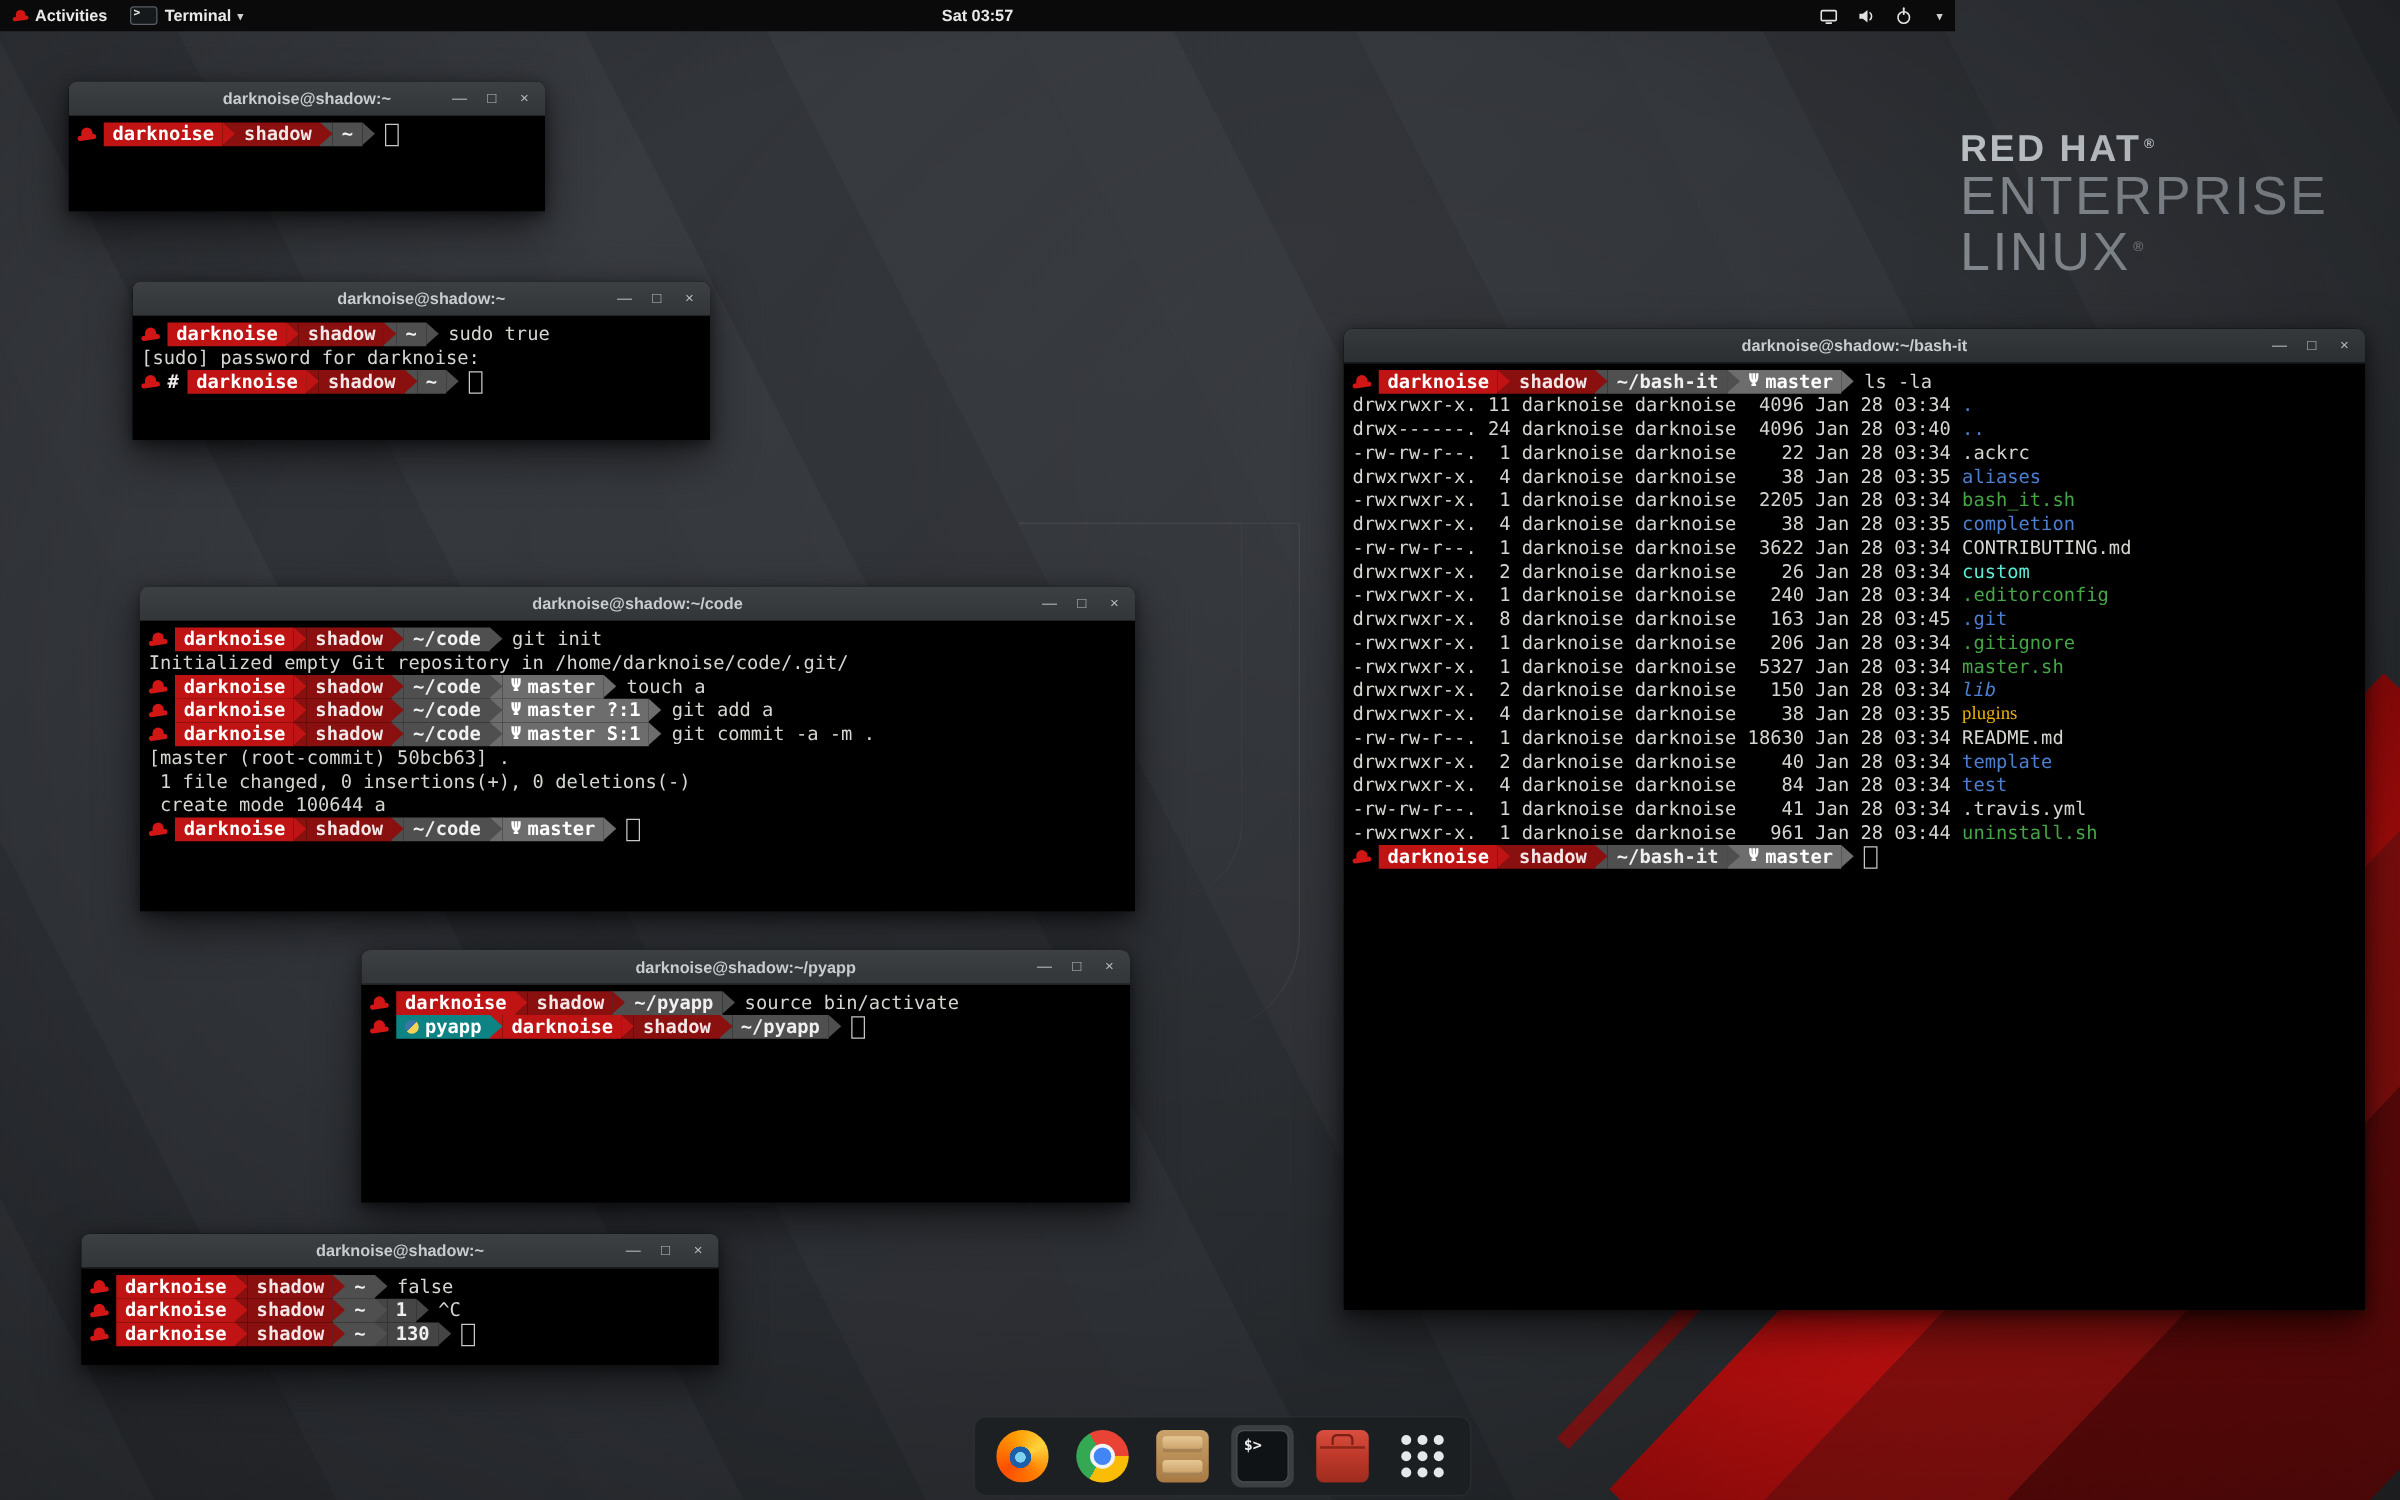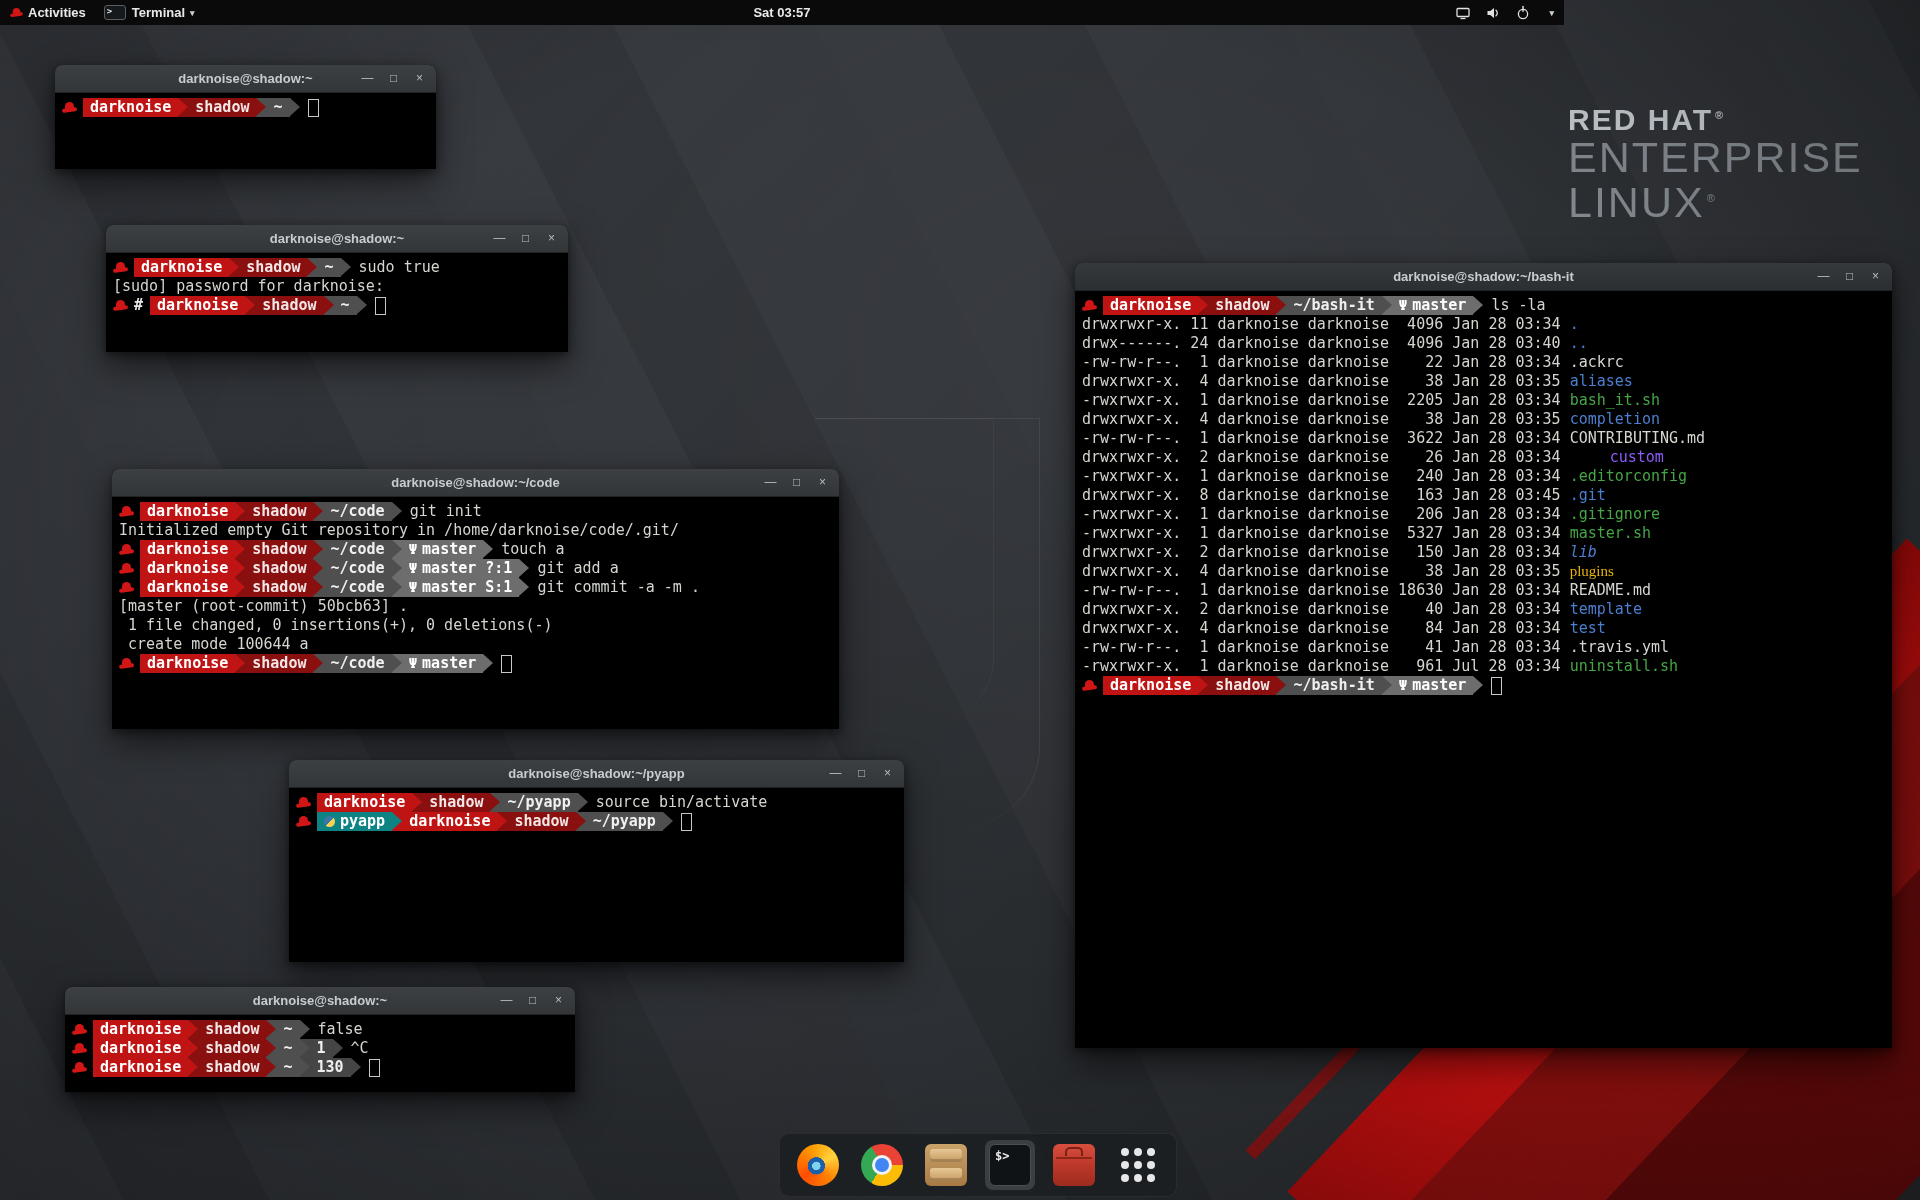--- a/index.html
+++ b/index.html
@@ -142,21 +142,21 @@
             <span class="win-btn">□</span>
             <span class="win-btn">×</span>
           </div>
         </div>
         <div class="term-body">
           <div class="term-line"><span class="hat-icon"></span><span class="pl-seg" style="background: rgb(192, 20, 20); color: rgb(255, 255, 255);">darknoise</span><span class="pl-arrow" style="background: rgb(138, 15, 15);"><i style="border-left-color: rgb(192, 20, 20);"></i></span><span class="pl-seg" style="background: rgb(138, 15, 15); color: rgb(243, 230, 230);">shadow</span><span class="pl-arrow" style="background: rgb(79, 79, 79);"><i style="border-left-color: rgb(138, 15, 15);"></i></span><span class="pl-seg" style="background: rgb(79, 79, 79); color: rgb(240, 240, 240);">~</span><span class="pl-arrow" style="background: transparent;"><i style="border-left-color: rgb(79, 79, 79);"></i></span><span class="cmd">sudo true</span></div>
           <div class="term-line">[sudo] password for darknoise:</div>
           <div class="term-line"><span class="hat-icon"></span><span class="prompt-prefix">#</span><span class="pl-seg" style="background: rgb(192, 20, 20); color: rgb(255, 255, 255);">darknoise</span><span class="pl-arrow" style="background: rgb(138, 15, 15);"><i style="border-left-color: rgb(192, 20, 20);"></i></span><span class="pl-seg" style="background: rgb(138, 15, 15); color: rgb(243, 230, 230);">shadow</span><span class="pl-arrow" style="background: rgb(79, 79, 79);"><i style="border-left-color: rgb(138, 15, 15);"></i></span><span class="pl-seg" style="background: rgb(79, 79, 79); color: rgb(240, 240, 240);">~</span><span class="pl-arrow" style="background: transparent;"><i style="border-left-color: rgb(79, 79, 79);"></i></span><span class="cursor-block"></span></div>
         </div>
       </div>
-      <div class="term-window" style="left: 112px; top: 469px; width: 727px; height: 260px;">
+      <div class="term-window" style="left: 112px; top: 469px; width: 796px; height: 260px;">
         <div class="titlebar">
           <div class="title-text">darknoise@shadow:~/code</div>
           <div class="win-controls">
             <span class="win-btn">—</span>
             <span class="win-btn">□</span>
             <span class="win-btn">×</span>
           </div>
         </div>
         <div class="term-body">
           <div class="term-line"><span class="hat-icon"></span><span class="pl-seg" style="background: rgb(192, 20, 20); color: rgb(255, 255, 255);">darknoise</span><span class="pl-arrow" style="background: rgb(138, 15, 15);"><i style="border-left-color: rgb(192, 20, 20);"></i></span><span class="pl-seg" style="background: rgb(138, 15, 15); color: rgb(243, 230, 230);">shadow</span><span class="pl-arrow" style="background: rgb(79, 79, 79);"><i style="border-left-color: rgb(138, 15, 15);"></i></span><span class="pl-seg" style="background: rgb(79, 79, 79); color: rgb(240, 240, 240);">~/code</span><span class="pl-arrow" style="background: transparent;"><i style="border-left-color: rgb(79, 79, 79);"></i></span><span class="cmd">git init</span></div>
@@ -210,32 +210,32 @@
         </div>
         <div class="term-body">
           <div class="term-line"><span class="hat-icon"></span><span class="pl-seg" style="background: rgb(192, 20, 20); color: rgb(255, 255, 255);">darknoise</span><span class="pl-arrow" style="background: rgb(138, 15, 15);"><i style="border-left-color: rgb(192, 20, 20);"></i></span><span class="pl-seg" style="background: rgb(138, 15, 15); color: rgb(243, 230, 230);">shadow</span><span class="pl-arrow" style="background: rgb(79, 79, 79);"><i style="border-left-color: rgb(138, 15, 15);"></i></span><span class="pl-seg" style="background: rgb(79, 79, 79); color: rgb(240, 240, 240);">~/bash-it</span><span class="pl-arrow" style="background: rgb(109, 109, 109);"><i style="border-left-color: rgb(79, 79, 79);"></i></span><span class="pl-seg" style="background: rgb(109, 109, 109); color: rgb(255, 255, 255);"><span class="branch-glyph">Ψ</span>master</span><span class="pl-arrow" style="background: transparent;"><i style="border-left-color: rgb(109, 109, 109);"></i></span><span class="cmd">ls -la</span></div>
           <div class="term-line"><span>drwxrwxr-x. 11 darknoise darknoise  4096 Jan 28 03:34 </span><span style="color: rgb(77, 127, 208);">.</span></div>
           <div class="term-line"><span>drwx------. 24 darknoise darknoise  4096 Jan 28 03:40 </span><span style="color: rgb(77, 127, 208);">..</span></div>
           <div class="term-line"><span>-rw-rw-r--.  1 darknoise darknoise    22 Jan 28 03:34 </span><span style="color: rgb(211, 215, 207);">.ackrc</span></div>
           <div class="term-line"><span>drwxrwxr-x.  4 darknoise darknoise    38 Jan 28 03:35 </span><span style="color: rgb(77, 127, 208);">aliases</span></div>
           <div class="term-line"><span>-rwxrwxr-x.  1 darknoise darknoise  2205 Jan 28 03:34 </span><span style="color: rgb(70, 165, 70);">bash_it.sh</span></div>
           <div class="term-line"><span>drwxrwxr-x.  4 darknoise darknoise    38 Jan 28 03:35 </span><span style="color: rgb(77, 127, 208);">completion</span></div>
           <div class="term-line"><span>-rw-rw-r--.  1 darknoise darknoise  3622 Jan 28 03:34 </span><span style="color: rgb(211, 215, 207);">CONTRIBUTING.md</span></div>
-          <div class="term-line"><span>drwxrwxr-x.  2 darknoise darknoise    26 Jan 28 03:34 </span><span style="color: #8b5cf6; margin-left: 40px;">custom</span></div>
+          <div class="term-line"><span>drwxrwxr-x.  2 darknoise darknoise    26 Jan 28 03:34 </span><span style="color: #5eead4;">custom</span></div>
           <div class="term-line"><span>-rwxrwxr-x.  1 darknoise darknoise   240 Jan 28 03:34 </span><span style="color: rgb(70, 165, 70);">.editorconfig</span></div>
           <div class="term-line"><span>drwxrwxr-x.  8 darknoise darknoise   163 Jan 28 03:45 </span><span style="color: rgb(77, 127, 208);">.git</span></div>
           <div class="term-line"><span>-rwxrwxr-x.  1 darknoise darknoise   206 Jan 28 03:34 </span><span style="color: rgb(70, 165, 70);">.gitignore</span></div>
           <div class="term-line"><span>-rwxrwxr-x.  1 darknoise darknoise  5327 Jan 28 03:34 </span><span style="color: rgb(70, 165, 70);">master.sh</span></div>
           <div class="term-line"><span>drwxrwxr-x.  2 darknoise darknoise   150 Jan 28 03:34 </span><span style="color: rgb(77, 127, 208); font-style: italic;">lib</span></div>
           <div class="term-line"><span>drwxrwxr-x.  4 darknoise darknoise    38 Jan 28 03:35 </span><span style="color: #eab308; font-family: Liberation Serif, serif;">plugins</span></div>
           <div class="term-line"><span>-rw-rw-r--.  1 darknoise darknoise 18630 Jan 28 03:34 </span><span style="color: rgb(211, 215, 207);">README.md</span></div>
           <div class="term-line"><span>drwxrwxr-x.  2 darknoise darknoise    40 Jan 28 03:34 </span><span style="color: rgb(77, 127, 208);">template</span></div>
           <div class="term-line"><span>drwxrwxr-x.  4 darknoise darknoise    84 Jan 28 03:34 </span><span style="color: rgb(77, 127, 208);">test</span></div>
           <div class="term-line"><span>-rw-rw-r--.  1 darknoise darknoise    41 Jan 28 03:34 </span><span style="color: rgb(211, 215, 207);">.travis.yml</span></div>
-          <div class="term-line"><span>-rwxrwxr-x.  1 darknoise darknoise   961 Jul 28 03:34 </span><span style="color: rgb(70, 165, 70);">uninstall.sh</span></div>
+          <div class="term-line"><span>-rwxrwxr-x.  1 darknoise darknoise   961 Jan 28 03:44 </span><span style="color: rgb(70, 165, 70);">uninstall.sh</span></div>
           <div class="term-line"><span class="hat-icon"></span><span class="pl-seg" style="background: rgb(192, 20, 20); color: rgb(255, 255, 255);">darknoise</span><span class="pl-arrow" style="background: rgb(138, 15, 15);"><i style="border-left-color: rgb(192, 20, 20);"></i></span><span class="pl-seg" style="background: rgb(138, 15, 15); color: rgb(243, 230, 230);">shadow</span><span class="pl-arrow" style="background: rgb(79, 79, 79);"><i style="border-left-color: rgb(138, 15, 15);"></i></span><span class="pl-seg" style="background: rgb(79, 79, 79); color: rgb(240, 240, 240);">~/bash-it</span><span class="pl-arrow" style="background: rgb(109, 109, 109);"><i style="border-left-color: rgb(79, 79, 79);"></i></span><span class="pl-seg" style="background: rgb(109, 109, 109); color: rgb(255, 255, 255);"><span class="branch-glyph">Ψ</span>master</span><span class="pl-arrow" style="background: transparent;"><i style="border-left-color: rgb(109, 109, 109);"></i></span><span class="cursor-block"></span></div>
         </div>
       </div>
     </div>
 
   <div class="top-bar">
     <div class="tb-item">
       <span class="hat-icon"></span>
       <span>Activities</span>
     </div>

